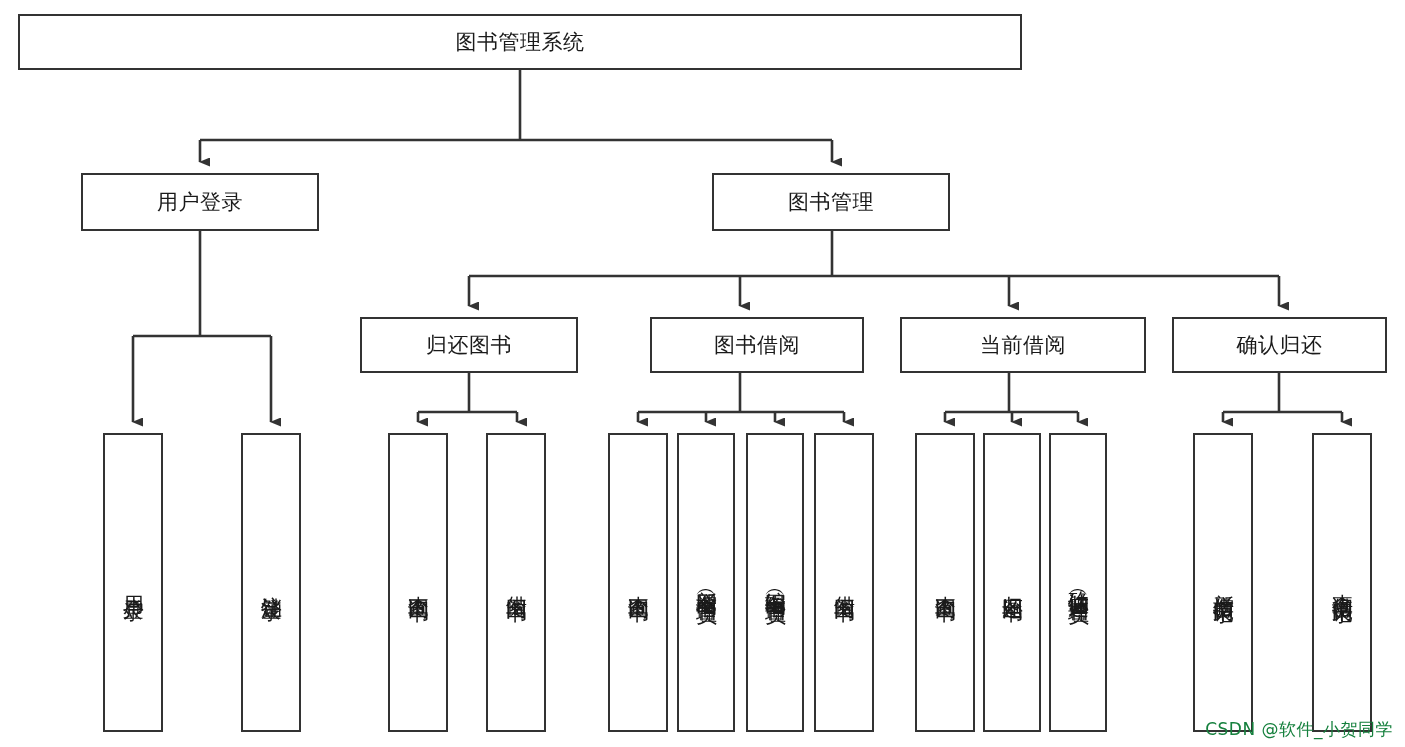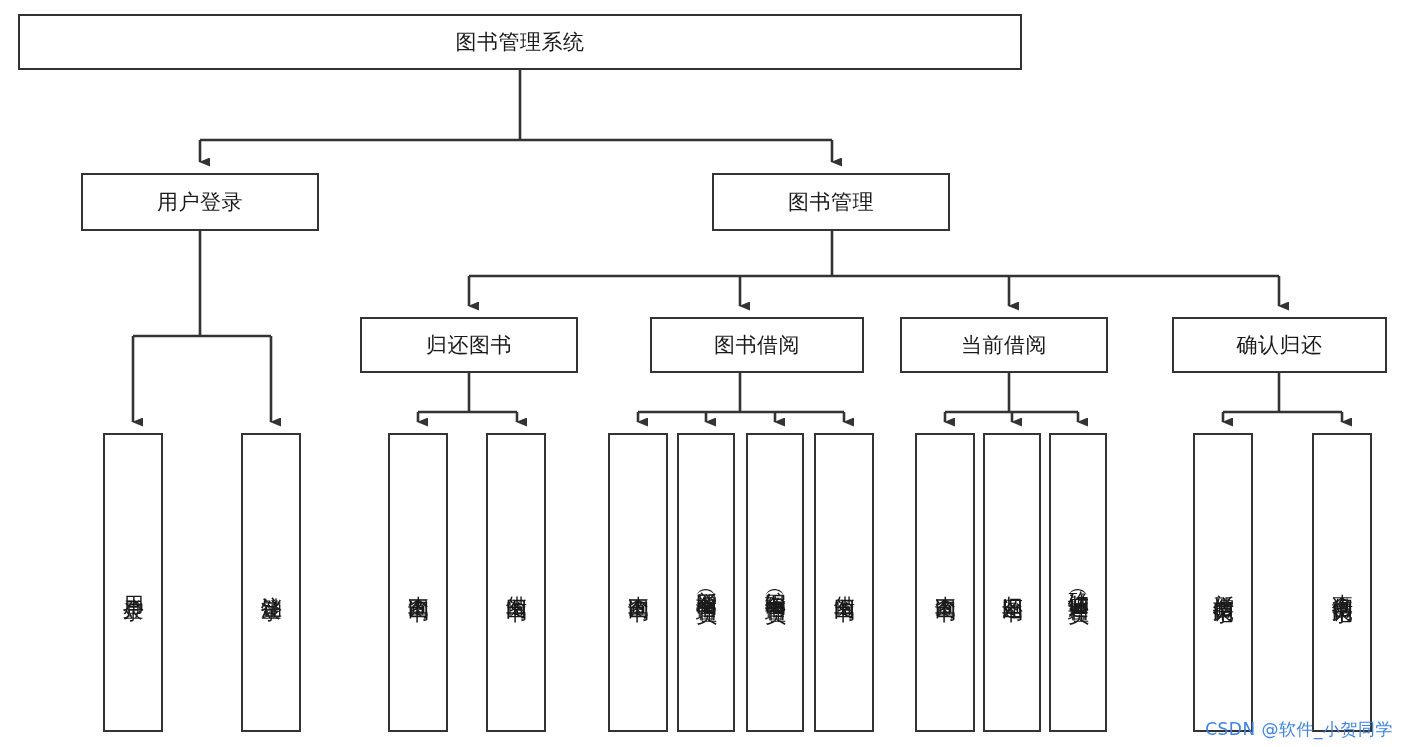--- a/index.html
+++ b/index.html
@@ -53,21 +53,21 @@
   }
   .node.v .lbl {
     writing-mode: vertical-rl;
     text-orientation: upright;
   }
   #watermark {
     position: absolute;
     right: 12px;
     bottom: 6px;
     font-size: 17px;
-    color: #3b82f6;
+    color: #15803d;
     letter-spacing: 0.5px;
     white-space: nowrap;
   }
 </style>
 </head>
 <body>
 
 <div id="canvas">
 
   <svg id="edges" viewBox="0 0 1405 747" width="1405" height="747" xmlns="http://www.w3.org/2000/svg">
@@ -130,21 +130,21 @@
   <div class="node h" style="left: 712px; top: 173px; width: 238px; height: 58px;">
     <span class="lbl">图书管理</span>
   </div>
 
   <div class="node h" style="left: 360px; top: 317px; width: 218px; height: 56px;">
     <span class="lbl">归还图书</span>
   </div>
   <div class="node h" style="left: 632px; top: 317px; width: 214px; height: 56px; margin-left: 18px;">
     <span class="lbl">图书借阅</span>
   </div>
-  <div class="node h" style="left: 900px; top: 317px; width: 208px; height: 56px; text-align: center;">
+  <div class="node h" style="left: 900px; top: 317px; width: 246px; height: 56px; text-align: center;">
     <span class="lbl">当前借阅</span>
   </div>
   <div class="node h" style="left: 1172px; top: 317px; width: 215px; height: 56px;">
     <span class="lbl">确认归还</span>
   </div>
 
   <div class="node v" style="left: 103px; top: 433px; width: 60px; height: 299px;">
     <span class="lbl">用户登录</span>
   </div>
   <div class="node v" style="left: 241px; top: 433px; width: 60px; height: 299px;">

